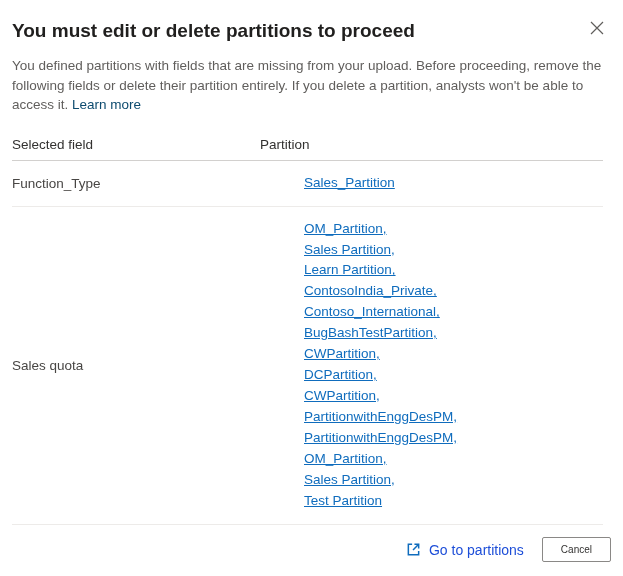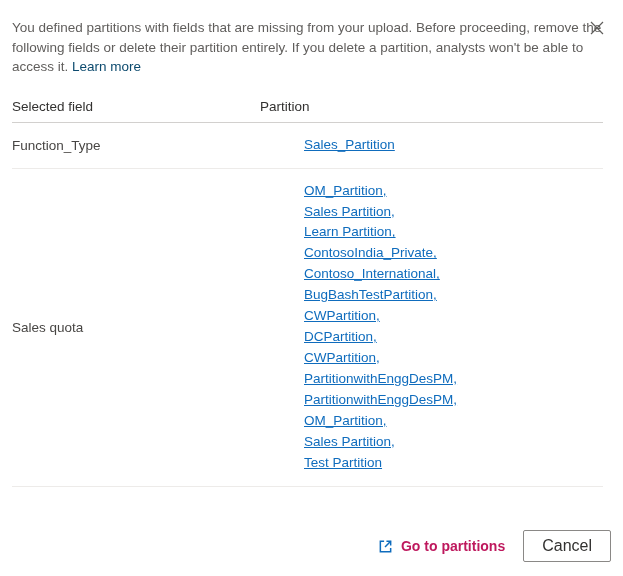--- a/index.html
+++ b/index.html
@@ -94,47 +94,48 @@
     display: flex;
     justify-content: flex-end;
     align-items: center;
     gap: 18px;
     padding-top: 12px;
   }
   .link-btn {
     display: inline-flex;
     align-items: center;
     gap: 8px;
-    color: #be185d;
+    color: #1d4ed8;
     font-size: 14px;
-    font-weight: 700;
+    font-weight: 400;
     cursor: pointer;
   }
   .link-btn svg { width: 15px; height: 15px; fill: none; stroke: #0f6cbd; stroke-width: 1.6; }
   .btn {
     border: 1px solid #8a8886;
     background: #fff;
-    font-size: 16px;
+    font-size: 10px;
     padding: 6px 18px;
     border-radius: 2px;
     cursor: pointer;
     color: #323130;
   }
 </style>
 </head>
 <body>
 
 <div class="dialog">
 
   <div class="close-btn">
     <svg viewBox="0 0 14 14">
       <path d="M1 1 L13 13 M13 1 L1 13"></path>
     </svg>
   </div>
 
+  <h2 class="title">You must edit or delete partitions to proceed</h2>
 
   <div class="desc">
     <span>You defined partitions with fields that are missing from your upload. Before proceeding, remove the following fields or delete their partition entirely. If you delete a partition, analysts won't be able to access it. </span><a class="link">Learn more</a>
   </div>
 
   <div class="table-wrap">
     <div class="scroll-region">
       <table>
         <thead>
           <tr>

